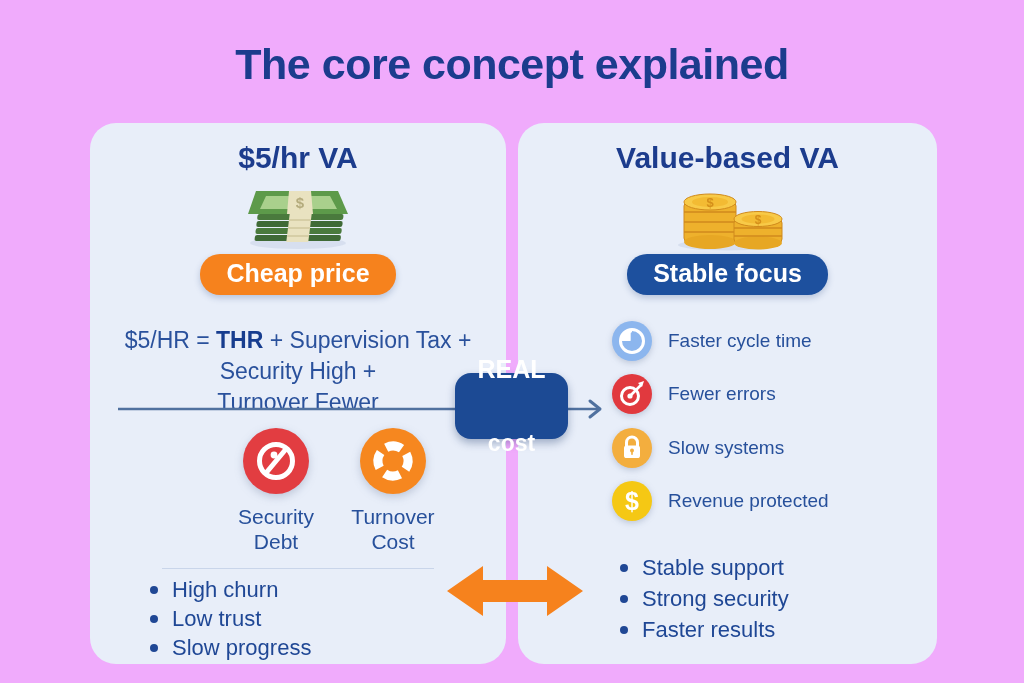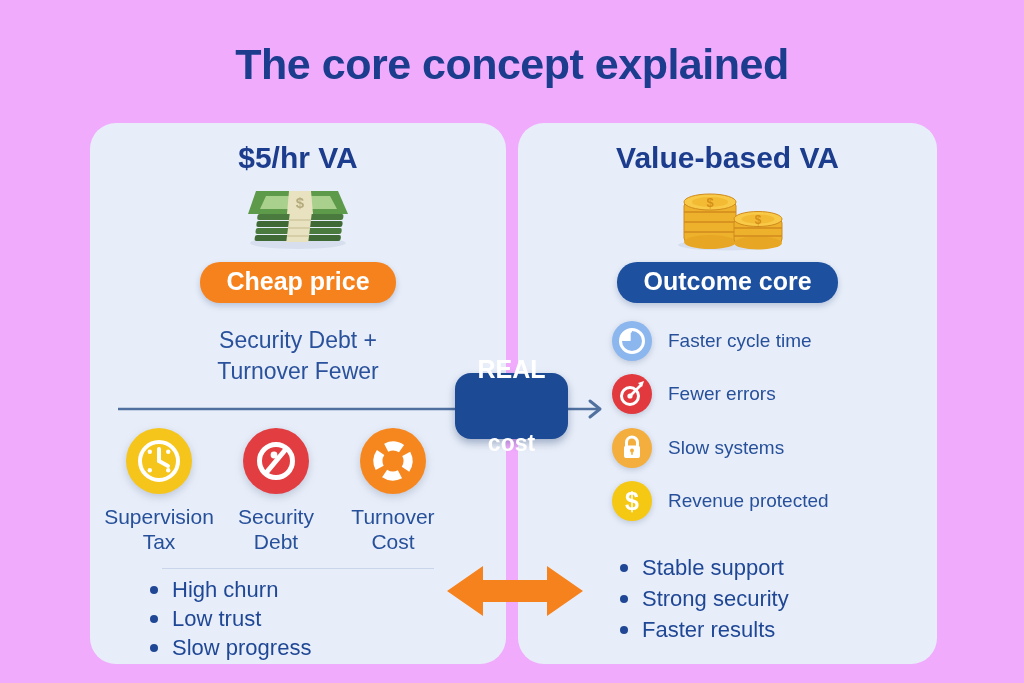--- a/index.html
+++ b/index.html
@@ -17,21 +17,21 @@
     position:absolute; top:123px; height:541px; background:#e8eef9;
     border-radius:26px;
   }
   .panel-left  { left:90px;  width:416px; }
   .panel-right { left:518px; width:419px; }
   .panel-heading {
     position:absolute; top:18px; left:0; width:100%; text-align:center;
     font-size:30px; font-weight:bold; color:#1c3c8d;
   }
   .illus { position:absolute; left:50%; transform:translateX(-50%); top:56px; }
-  .pill-row { position:absolute; top:139px; left:0; width:100%; text-align:center; }
+  .pill-row { position:absolute; top:131px; left:0; width:100%; text-align:center; }
   .pill {
     display:inline-block; padding:5px 26px 7px; border-radius:20px;
     color:#ffffff; font-size:25px; font-weight:bold;
     box-shadow:0 3px 6px rgba(40,70,130,0.25);
   }
   .formula {
     position:absolute; top:202px; left:0; width:100%;
     text-align:center; font-size:23px; color:#2a519c; line-height:31px;
   }
   .formula-line { white-space:pre-wrap; }
@@ -103,40 +103,25 @@
       <polygon points="30,17 94,17 101,30 24,30" fill="#a9d08c"></polygon>
       <polygon points="53,12 75,12 77,35 51,35" fill="#e9e2c0"></polygon>
       <text x="64" y="29" font-size="15" font-weight="bold" fill="#b4ab7c" text-anchor="middle">$</text>
     </svg>
 
     <div class="pill-row">
       <span class="pill" style="background: rgb(246, 130, 29);">Cheap price</span>
     </div>
 
     <div class="formula">
-      <div class="formula-line">Security Debt +</div>
+      <div class="formula-line"><span>$5/HR = </span><span class="thr">THR</span><span> + Supervision Tax +</span></div>
+      <div class="formula-line">Security High +</div>
       <div class="formula-line">Turnover Fewer</div>
     </div>
 
-    <div class="factor" style="left:4px; top:305px;">
-      <svg class="bubble" viewBox="0 0 66 66">
-        <circle cx="33" cy="33" r="33" fill="#f5c51c"></circle>
-        <circle cx="33" cy="33" r="19" fill="none" stroke="#ffffff" stroke-width="4"></circle>
-        <line x1="33" y1="33" x2="33" y2="21" stroke="#ffffff" stroke-width="4" stroke-linecap="round"></line>
-        <line x1="33" y1="33" x2="42" y2="38" stroke="#ffffff" stroke-width="4" stroke-linecap="round"></line>
-        <circle cx="42.2" cy="23.8" r="2.2" fill="#ffffff"></circle>
-        <circle cx="23.8" cy="23.8" r="2.2" fill="#ffffff"></circle>
-        <circle cx="23.8" cy="42.2" r="2.2" fill="#ffffff"></circle>
-        <circle cx="42.2" cy="42.2" r="2.2" fill="#ffffff"></circle>
-      </svg>
-      <div class="factor-label">
-        <div>Supervision</div>
-        <div>Tax</div>
-      </div>
-    </div>
 
     <div class="factor" style="left:121px; top:305px;">
       <svg class="bubble" viewBox="0 0 66 66">
         <circle cx="33" cy="33" r="33" fill="#e23d41"></circle>
         <circle cx="33" cy="33" r="16.5" fill="none" stroke="#ffffff" stroke-width="5"></circle>
         <line x1="23" y1="45" x2="43" y2="21" stroke="#ffffff" stroke-width="5" stroke-linecap="round"></line>
         <circle cx="31" cy="27" r="3.4" fill="#ffffff"></circle>
       </svg>
       <div class="factor-label">
         <div>Security</div>
@@ -186,21 +171,21 @@
         <ellipse cx="96" cy="64" rx="24" ry="6.5" fill="#e7a724"></ellipse>
         <line x1="72" y1="49" x2="120" y2="49" stroke="#d08a1c" stroke-width="1.4"></line>
         <line x1="72" y1="57" x2="120" y2="57" stroke="#d08a1c" stroke-width="1.4"></line>
         <ellipse cx="96" cy="40" rx="24" ry="7.5" fill="#f8ca48" stroke="#d08a1c" stroke-width="1"></ellipse>
         <ellipse cx="96" cy="40" rx="16.5" ry="4.6" fill="#f3bb33"></ellipse>
         <text x="96" y="45" font-size="12" font-weight="bold" fill="#d58f1a" text-anchor="middle">$</text>
       </g>
     </svg>
 
     <div class="pill-row">
-      <span class="pill" style="background: rgb(29, 80, 158);">Outcome core</span>
+      <span class="pill" style="background: rgb(29, 80, 158);">Stable focus</span>
     </div>
 
     <div class="benefit-row" style="top:198px;">
       <svg viewBox="0 0 40 40">
         <circle cx="20" cy="20" r="20" fill="#8cb6ee"></circle>
         <path d="M20,20 L20,8.5 A11.5,11.5 0 0 0 8.5,20 Z" fill="#ffffff"></path>
         <circle cx="20" cy="20" r="11.5" fill="none" stroke="#ffffff" stroke-width="3"></circle>
         <line x1="20" y1="20" x2="20" y2="12.5" stroke-width="2.6" stroke-linecap="round" stroke="#8cb6ee"></line>
         <line x1="20" y1="20" x2="26" y2="20" stroke-width="2.6" stroke-linecap="round" stroke="#8cb6ee"></line>
       </svg>

